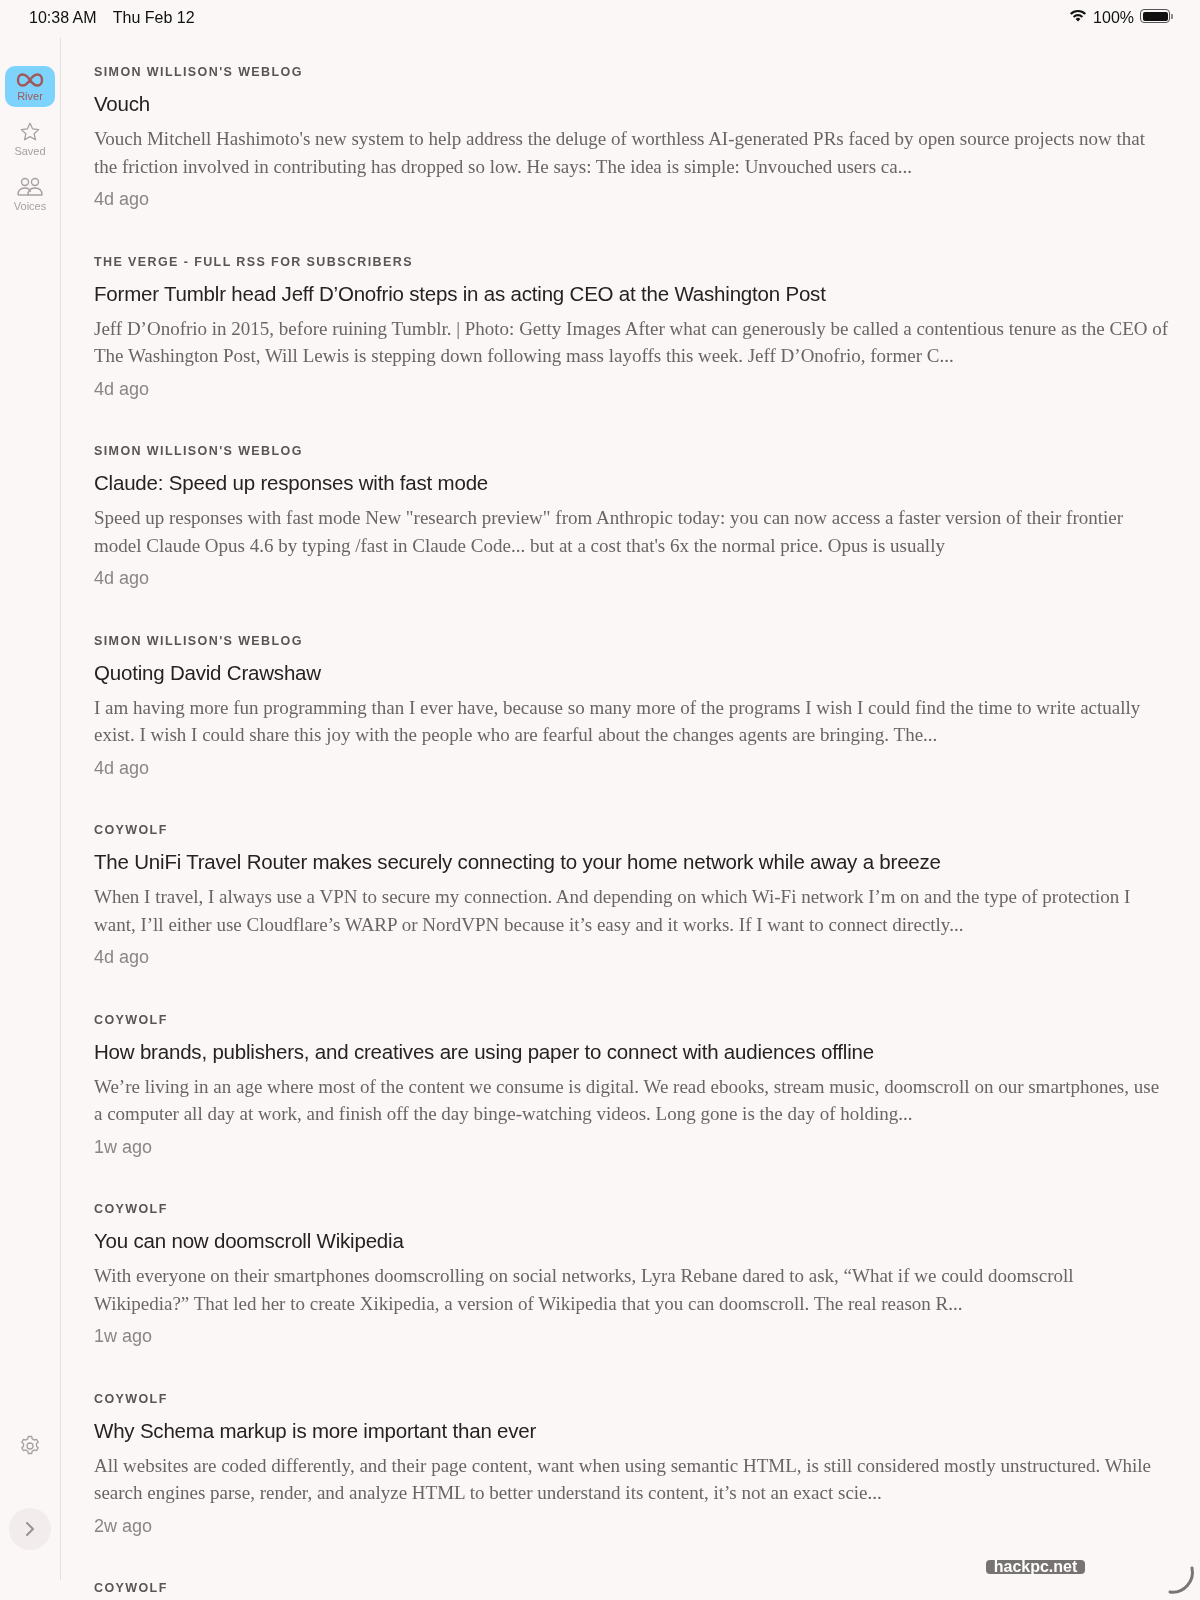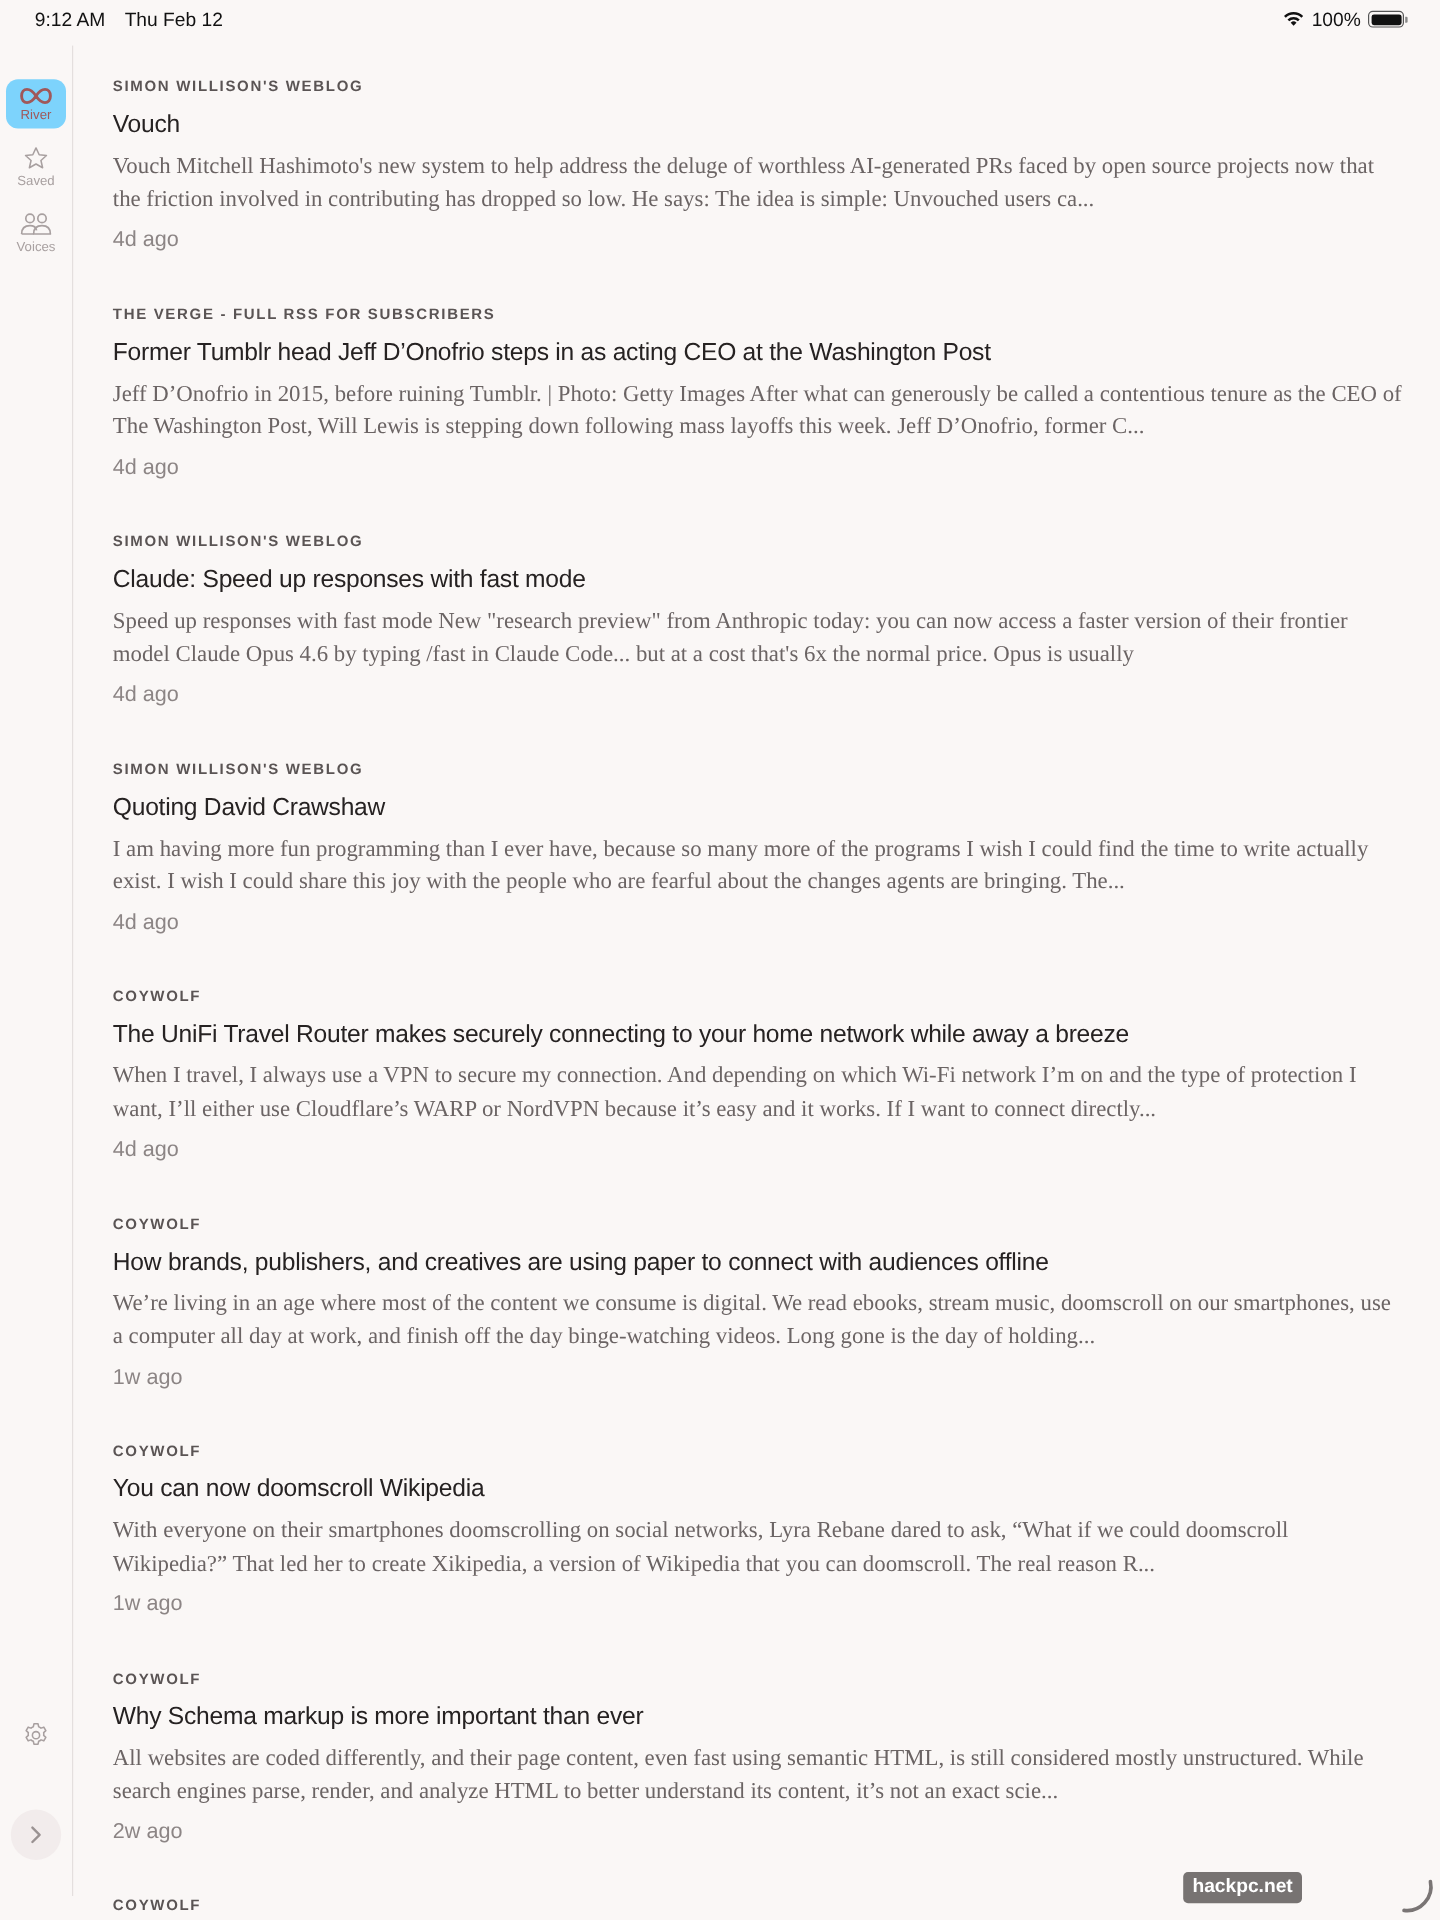--- a/index.html
+++ b/index.html
@@ -56,32 +56,32 @@
     white-space: nowrap; letter-spacing: -0.2px;
   }
   .excerpt {
     font-family: Liberation Serif, serif; font-size: 19px; color: #6b6464;
     line-height: 27.5px; margin-top: 8px; height: 55px; overflow: hidden;
     display: -webkit-box; -webkit-line-clamp: 2; -webkit-box-orient: vertical;
   }
   .time { font-size: 18px; color: #8c8585; margin-top: 9px; }
 
   .watermark {
-    position: absolute; left: 986px; top: 1560px; width: 99px; height: 26px;
+    position: absolute; left: 986px; top: 1560px; width: 99px; height: 14px;
     background: #777372; color: #fff; font-weight: bold; font-size: 16px;
     border-radius: 4px; display: flex; align-items: center; justify-content: center;
   }
   .spinner { position: absolute; left: 1166px; top: 1566px; }
 </style>
 </head>
 <body>
 
 <div class="statusbar">
   <div class="left">
-    <span>9:12 AM</span>
+    <span>10:38 AM</span>
     <span>Thu Feb 12</span>
   </div>
   <div class="right">
     <svg width="18" height="13" viewBox="0 0 18 13">
       <path d="M9 12.5 L6.6 9.9 A3.4 3.4 0 0 1 11.4 9.9 Z" fill="#111"></path>
       <path d="M3.9 7.2 A7.3 7.3 0 0 1 14.1 7.2 L12.6 8.7 A5.2 5.2 0 0 0 5.4 8.7 Z" fill="#111"></path>
       <path d="M1 4.3 A11.3 11.3 0 0 1 17 4.3 L15.5 5.8 A9.2 9.2 0 0 0 2.5 5.8 Z" fill="#111"></path>
     </svg>
     <span>100%</span>
     <div class="battery">
@@ -164,21 +164,21 @@
   </article>
   <article class="item">
     <div class="source">COYWOLF</div>
     <div class="title">You can now doomscroll Wikipedia</div>
     <div class="excerpt">With everyone on their smartphones doomscrolling on social networks, Lyra Rebane dared to ask, “What if we could doomscroll Wikipedia?” That led her to create Xikipedia, a version of Wikipedia that you can doomscroll. The real reason R...</div>
     <div class="time">1w ago</div>
   </article>
   <article class="item">
     <div class="source">COYWOLF</div>
     <div class="title">Why Schema markup is more important than ever</div>
-    <div class="excerpt">All websites are coded differently, and their page content, even fast using semantic HTML, is still considered mostly unstructured. While search engines parse, render, and analyze HTML to better understand its content, it’s not an exact scie...</div>
+    <div class="excerpt">All websites are coded differently, and their page content, want when using semantic HTML, is still considered mostly unstructured. While search engines parse, render, and analyze HTML to better understand its content, it’s not an exact scie...</div>
     <div class="time">2w ago</div>
   </article>
   <article class="item">
     <div class="source">COYWOLF</div>
   </article>
 </main>
 
 <div class="watermark">hackpc.net</div>
 <svg class="spinner" width="30" height="30" viewBox="0 0 30 30">
   <path d="M26 2 A20 20 0 0 1 4 26" fill="none" stroke="#7a7575" stroke-width="3" stroke-linecap="round"></path>

